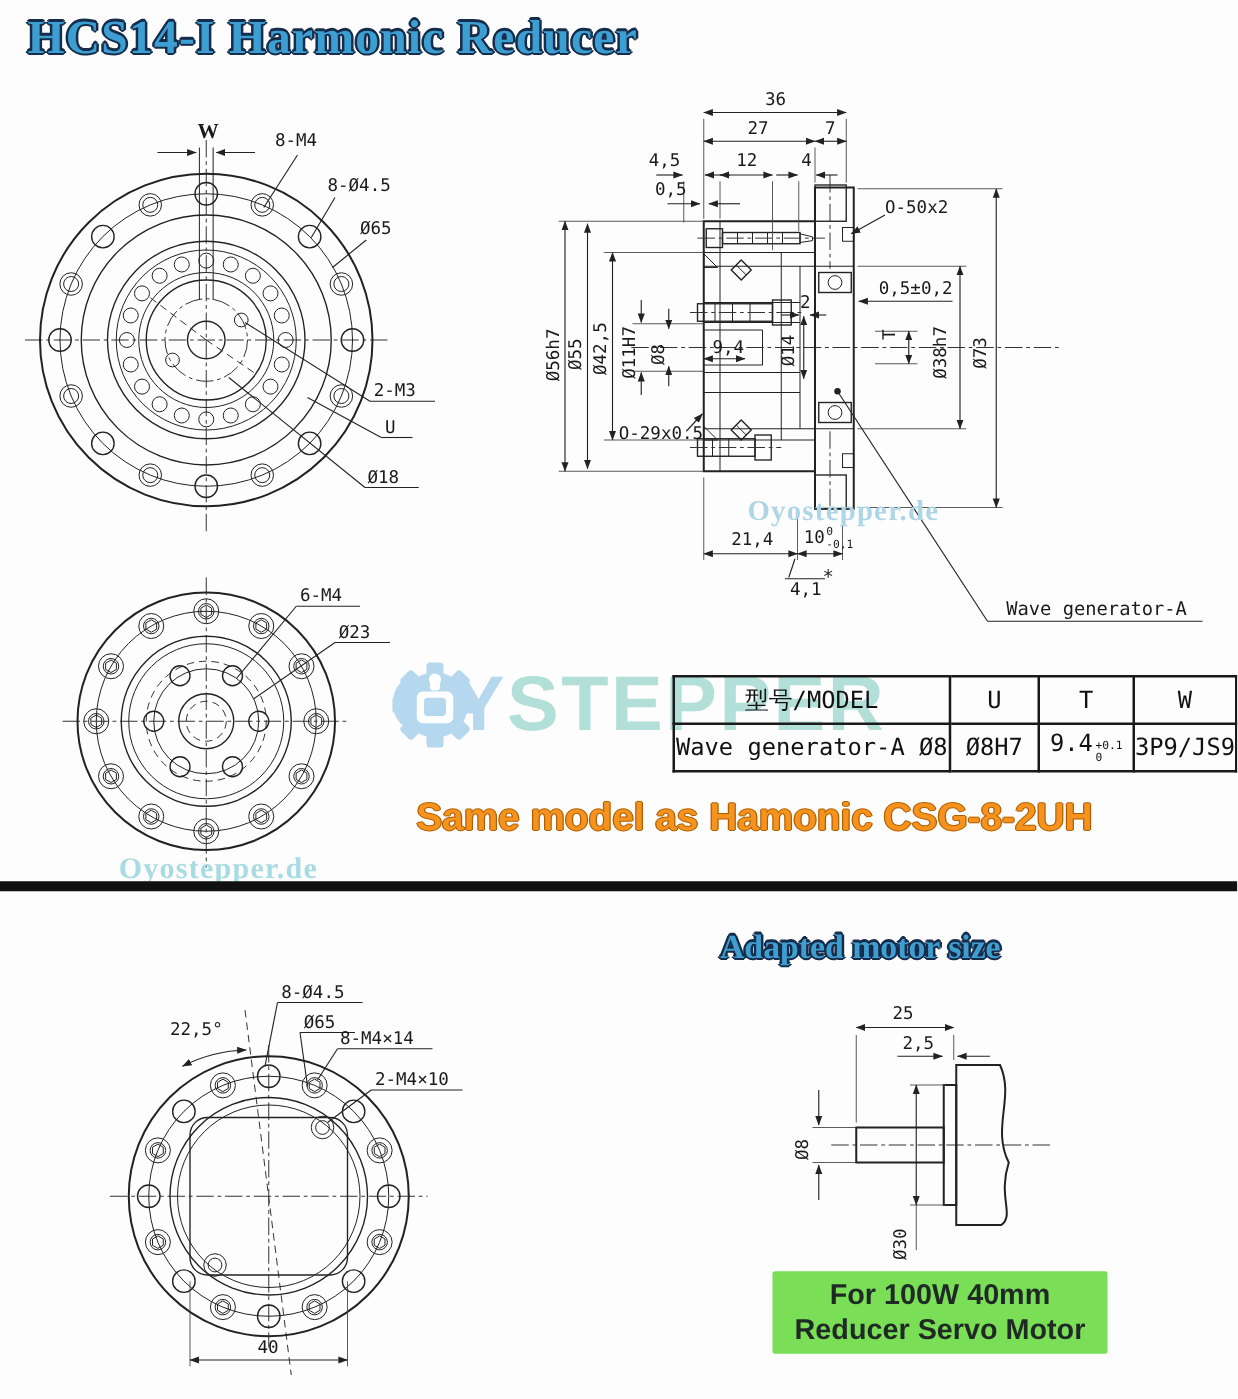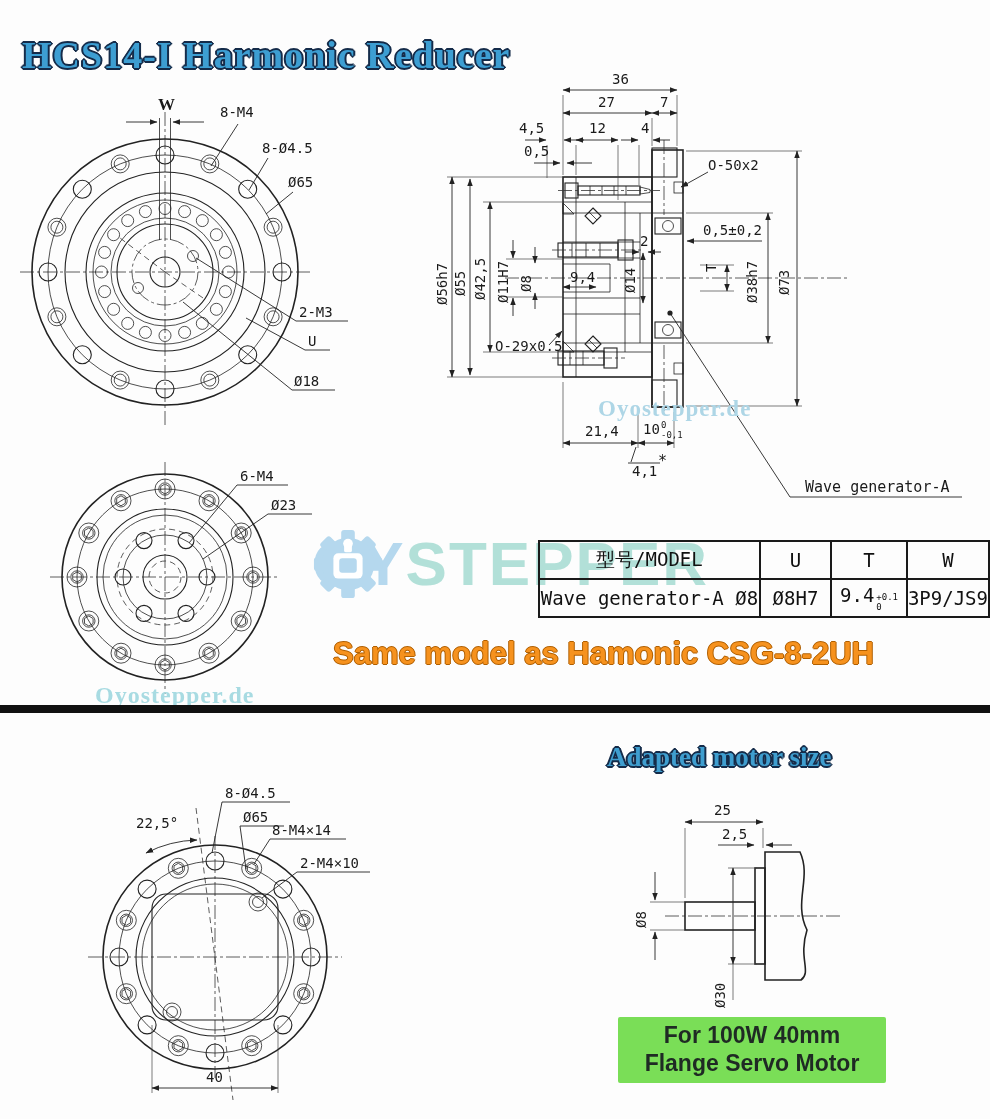--- a/index.html
+++ b/index.html
@@ -2,21 +2,21 @@
 <html><head>
 <meta charset="utf-8">
 <style>
   html,body{margin:0;padding:0;background:#fff;}
   .page{position:relative;width:990px;height:1119px;background:#fdfdfd;overflow:hidden;
         font-family:"Liberation Sans",sans-serif;}
   .abs{position:absolute;}
   .title{left:22px;top:8px;font-family:"Liberation Serif",serif;font-weight:700;font-size:38px;
          color:#3d9ed2;letter-spacing:1px;
          text-shadow:-2px 0 #152c4a,2px 0 #152c4a,0 -2px #152c4a,0 2px #152c4a,
-                     -1px -1px #152c4a,1px 1px #152c4a,1px -1px #152c4a,-1px 1px #152c4a;margin-top:25px;}
+                     -1px -1px #152c4a,1px 1px #152c4a,1px -1px #152c4a,-1px 1px #152c4a;}
   .heading{font-family:"Liberation Serif",serif;font-weight:700;font-size:27px;color:#3f9ecf;
          text-shadow:-2px 0 #152c4a,2px 0 #152c4a,0 -2px #152c4a,0 2px #152c4a,
                      -1px -1px #152c4a,1px 1px #152c4a,1px -1px #152c4a,-1px 1px #152c4a;}
   .orange-note{left:333px;top:636px;font-size:31px;font-weight:700;color:#f6921e;
          text-shadow:-1px 0 #b05f00,1px 0 #b05f00,0 -1px #b05f00,0 1px #b05f00;}
   .watermark{font-family:"Liberation Serif",serif;font-weight:700;color:#aed6e6;}
   .wm-mid{left:598px;top:396px;font-size:23px;letter-spacing:1px;z-index:3;}
   .wm-div{left:95px;top:682px;font-size:24px;letter-spacing:1px;z-index:1;color:#a8dbe2;}
   .divider{left:0;top:705px;width:990px;height:8px;background:#111;z-index:2;}
   .logo{left:312px;top:528px;display:flex;align-items:center;z-index:0;}
@@ -400,21 +400,21 @@
       <td>3P9/JS9</td>
     </tr>
   </tbody>
     </table>
 
   <div class="abs orange-note">Same model as Hamonic CSG-8-2UH</div>
 
   <div class="abs watermark wm-div">Oyostepper.de</div>
   <div class="abs divider"></div>
 
-  <div class="abs heading" style="left:607px;top:742px">Adapted motor size</div>
+  <div class="abs heading" style="left:576px;top:742px">Adapted motor size</div>
 
   <svg class="abs" style="left:0;top:780px" width="430" height="330" viewBox="0 780 430 330">
     <defs>
       <marker id="a4" viewBox="0 0 10 10" refX="9" refY="5" markerWidth="9" markerHeight="9" orient="auto-start-reverse">
         <path d="M0,1.5 L9.5,5 L0,8.5 z" fill="#222"></path>
       </marker>
       <g id="hx4" class="ln thin">
         <circle r="10"></circle>
           <circle r="6.2"></circle>
         <path d="M0,-5 L4.3,-2.5 L4.3,2.5 L0,5 L-4.3,2.5 L-4.3,-2.5 Z"></path>
@@ -498,16 +498,16 @@
     <text transform="rotate(-90 646 928)" x="646" y="928">Ø8</text>
     <line class="ext" x1="728" y1="868" x2="757" y2="868"></line>
     <line class="ext" x1="728" y1="964" x2="757" y2="964"></line>
     <line class="dimln" x1="733" y1="868" x2="733" y2="964" marker-start="url(#a5)" marker-end="url(#a5)"></line>
     <line class="ext" x1="733" y1="964" x2="733" y2="1000"></line>
     <text transform="rotate(-90 725 1008)" x="725" y="1008">Ø30</text>
   </svg>
 
   <div class="abs green-note">
     <span>For 100W 40mm</span>
-    <span>Flange Servo Motor</span>
+    <span>Reducer Servo Motor</span>
   </div>
 
 </div>
 
 </body></html>

